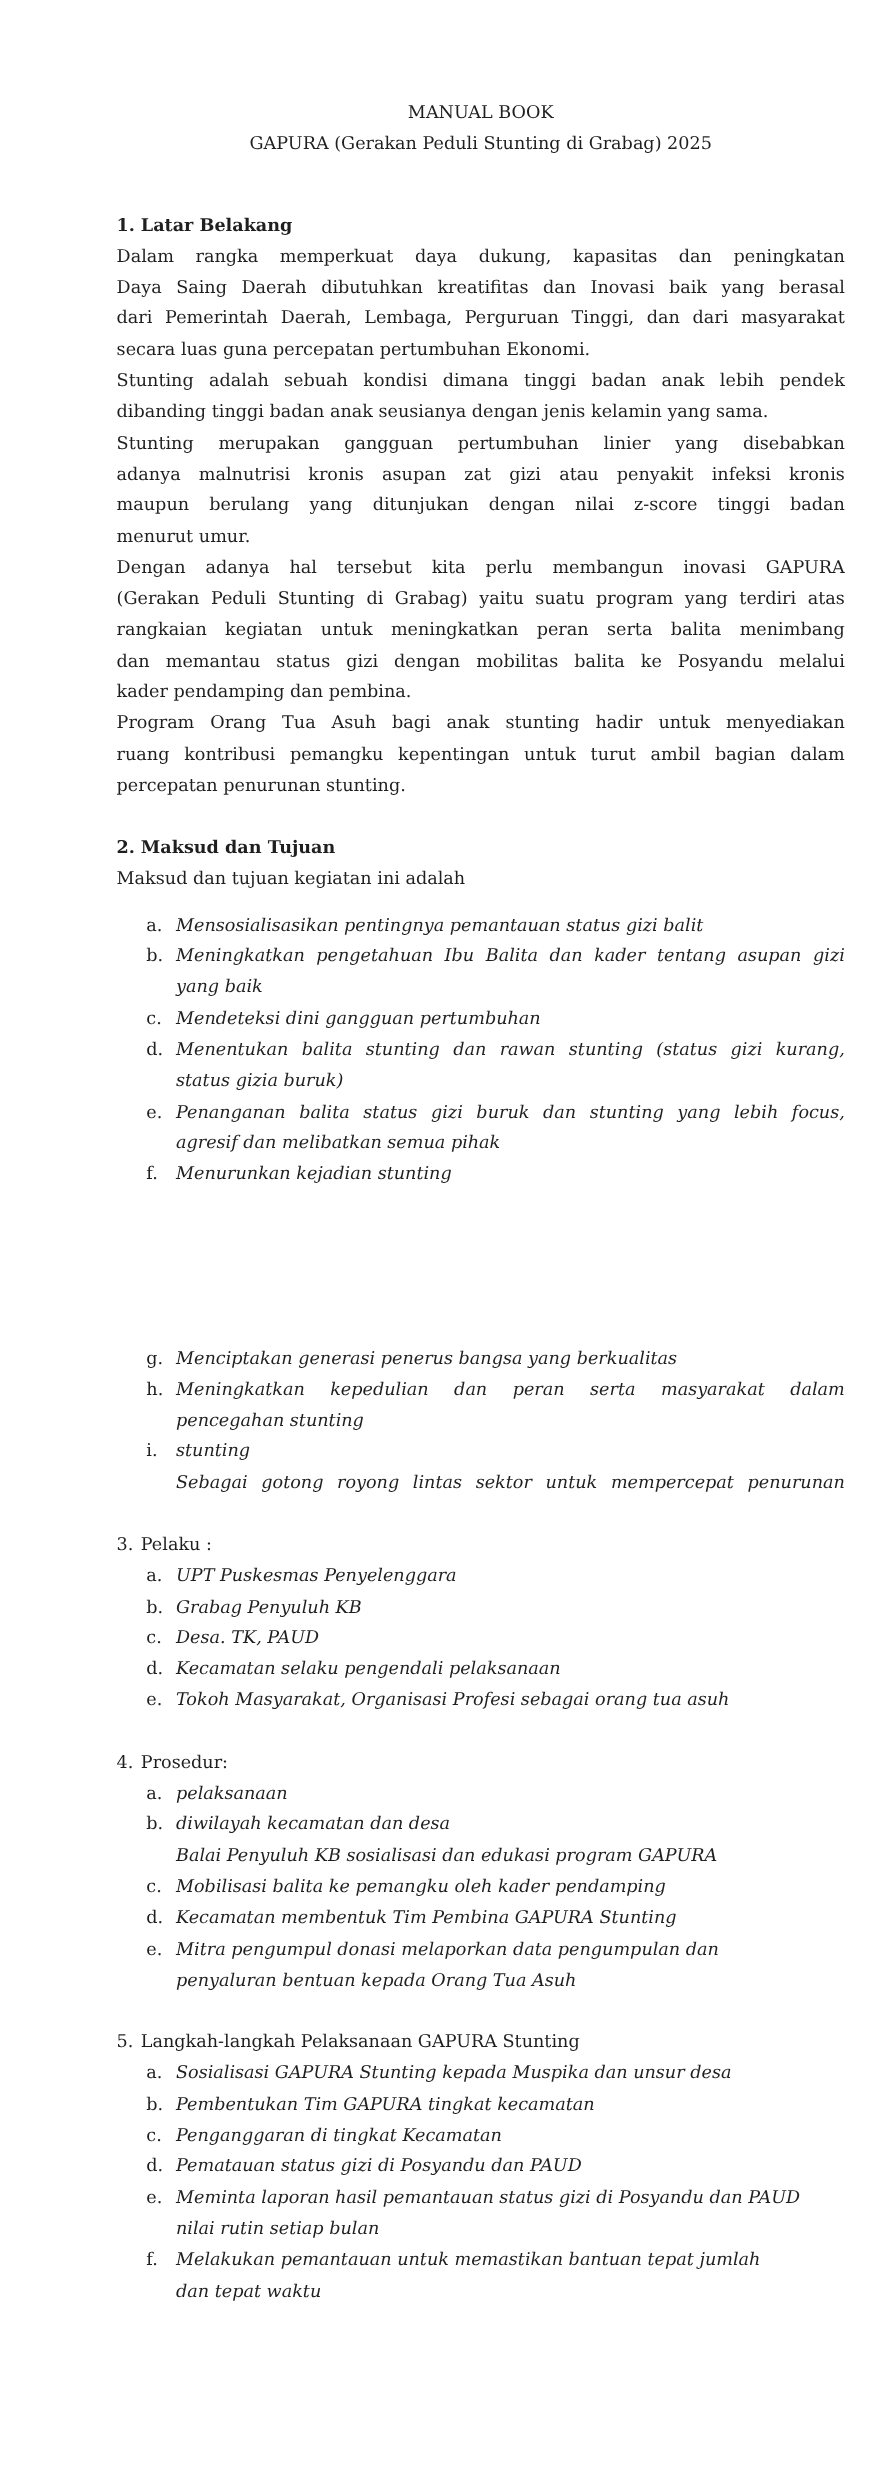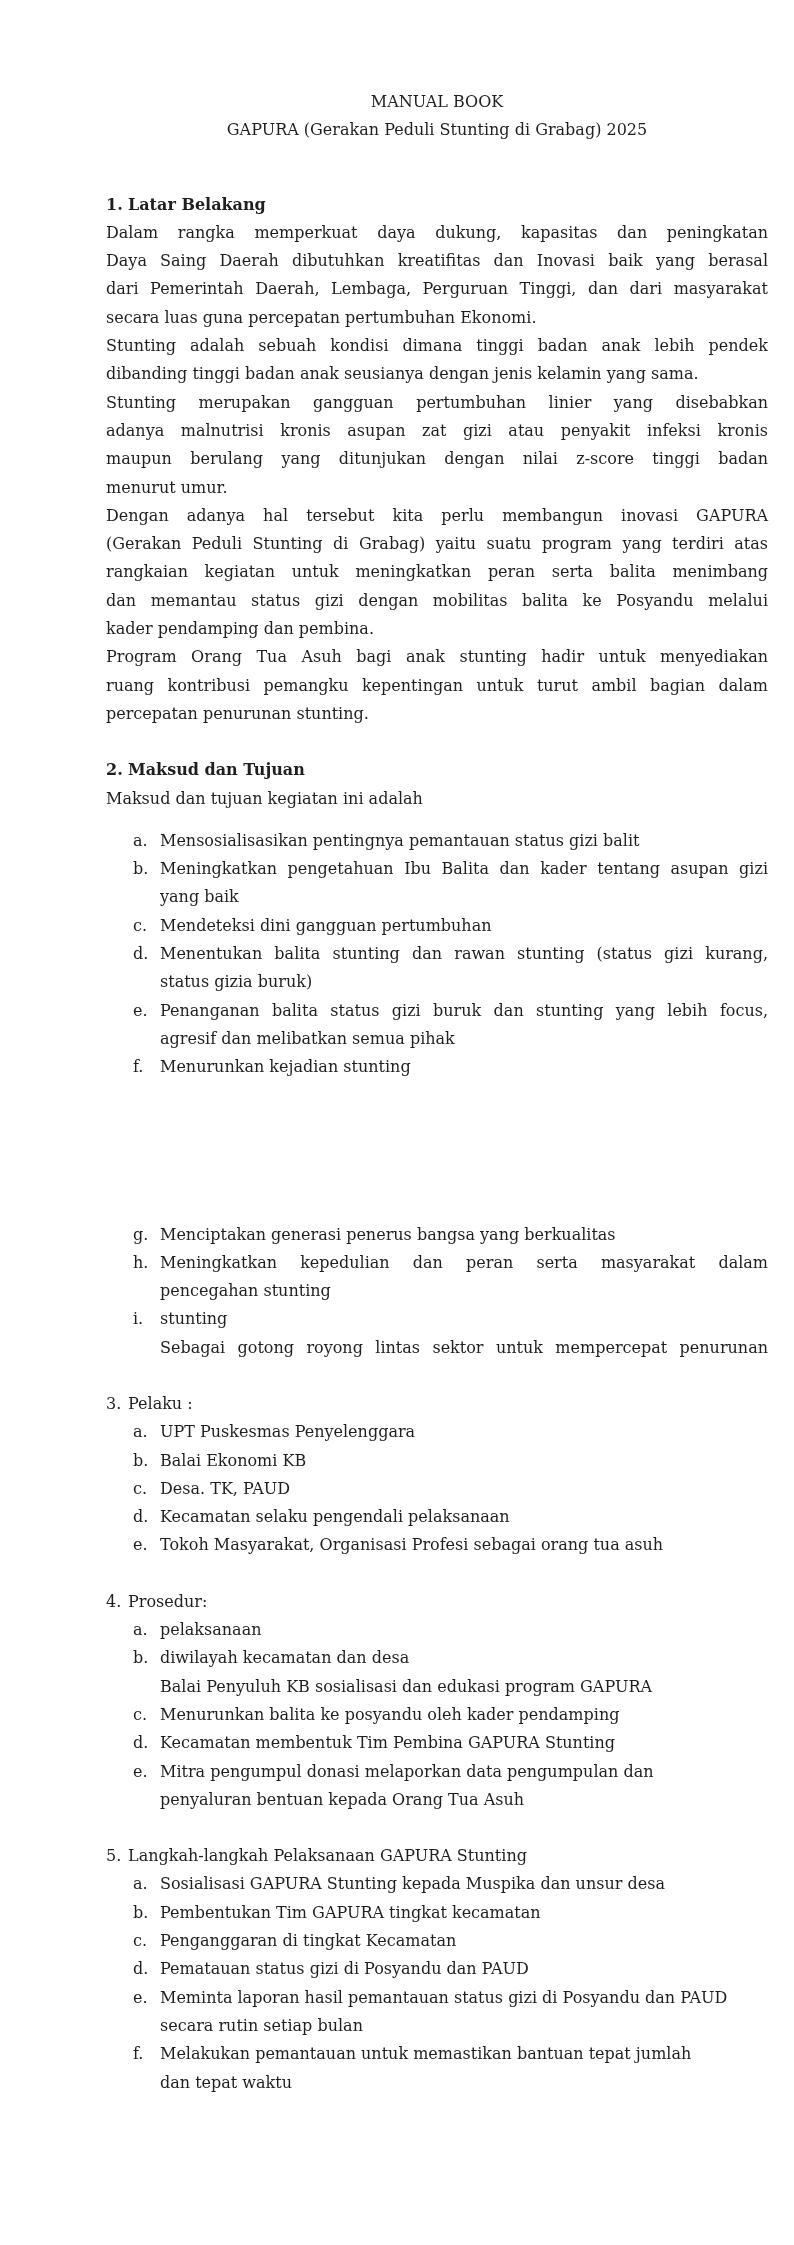--- a/index.html
+++ b/index.html
@@ -29,21 +29,21 @@
   .sec-heading { display: flex; }
   .sec-num { flex: 0 0 22px; }
   .sec-title { flex: 1; }
   .bold .sec-num, .bold .sec-title { font-weight: 700; }
   .line.jl {
     text-align: justify;
     text-align-last: justify;
   }
   .list .li { display: flex; padding-left: 27px; }
   .li-marker { flex: 0 0 27px; }
-  .li-text { flex: 1; min-width: 0; }
+  .li-text { flex: 1; min-width: 0; font-style: italic; }
   .para + .list { margin-top: 14px; }
   .page-break-spacer { height: 139px; }
 </style>
 </head>
 <body>
 
 <div class="page">
   <div class="title-block">
     <div class="title-line">MANUAL BOOK</div>
     <div class="title-line">GAPURA (Gerakan Peduli Stunting di Grabag) 2025</div>
@@ -164,21 +164,21 @@
         <div class="list">
           <div class="li">
             <span class="li-marker">a.</span>
             <div class="li-text">
               <div class="line">UPT Puskesmas Penyelenggara</div>
             </div>
           </div>
           <div class="li">
             <span class="li-marker">b.</span>
             <div class="li-text">
-              <div class="line">Balai Ekonomi KB</div>
+              <div class="line">Grabag Penyuluh KB</div>
             </div>
           </div>
           <div class="li">
             <span class="li-marker">c.</span>
             <div class="li-text">
               <div class="line">Desa. TK, PAUD</div>
             </div>
           </div>
           <div class="li">
             <span class="li-marker">d.</span>
@@ -209,21 +209,21 @@
           <div class="li">
             <span class="li-marker">b.</span>
             <div class="li-text">
               <div class="line">diwilayah kecamatan dan desa</div>
               <div class="line">Balai Penyuluh KB sosialisasi dan edukasi program GAPURA</div>
             </div>
           </div>
           <div class="li">
             <span class="li-marker">c.</span>
             <div class="li-text">
-              <div class="line">Menurunkan balita ke posyandu oleh kader pendamping</div>
+              <div class="line">Mobilisasi balita ke pemangku oleh kader pendamping</div>
             </div>
           </div>
           <div class="li">
             <span class="li-marker">d.</span>
             <div class="li-text">
               <div class="line">Kecamatan membentuk Tim Pembina GAPURA Stunting</div>
             </div>
           </div>
           <div class="li">
             <span class="li-marker">e.</span>
@@ -261,21 +261,21 @@
           <div class="li">
             <span class="li-marker">d.</span>
             <div class="li-text">
               <div class="line">Pematauan status gizi di Posyandu dan PAUD</div>
             </div>
           </div>
           <div class="li">
             <span class="li-marker">e.</span>
             <div class="li-text">
               <div class="line">Meminta laporan hasil pemantauan status gizi di Posyandu dan PAUD</div>
-              <div class="line">secara rutin setiap bulan</div>
+              <div class="line">nilai rutin setiap bulan</div>
             </div>
           </div>
           <div class="li">
             <span class="li-marker">f.</span>
             <div class="li-text">
               <div class="line">Melakukan pemantauan untuk memastikan bantuan tepat jumlah</div>
               <div class="line">dan tepat waktu</div>
             </div>
           </div>
         </div>

